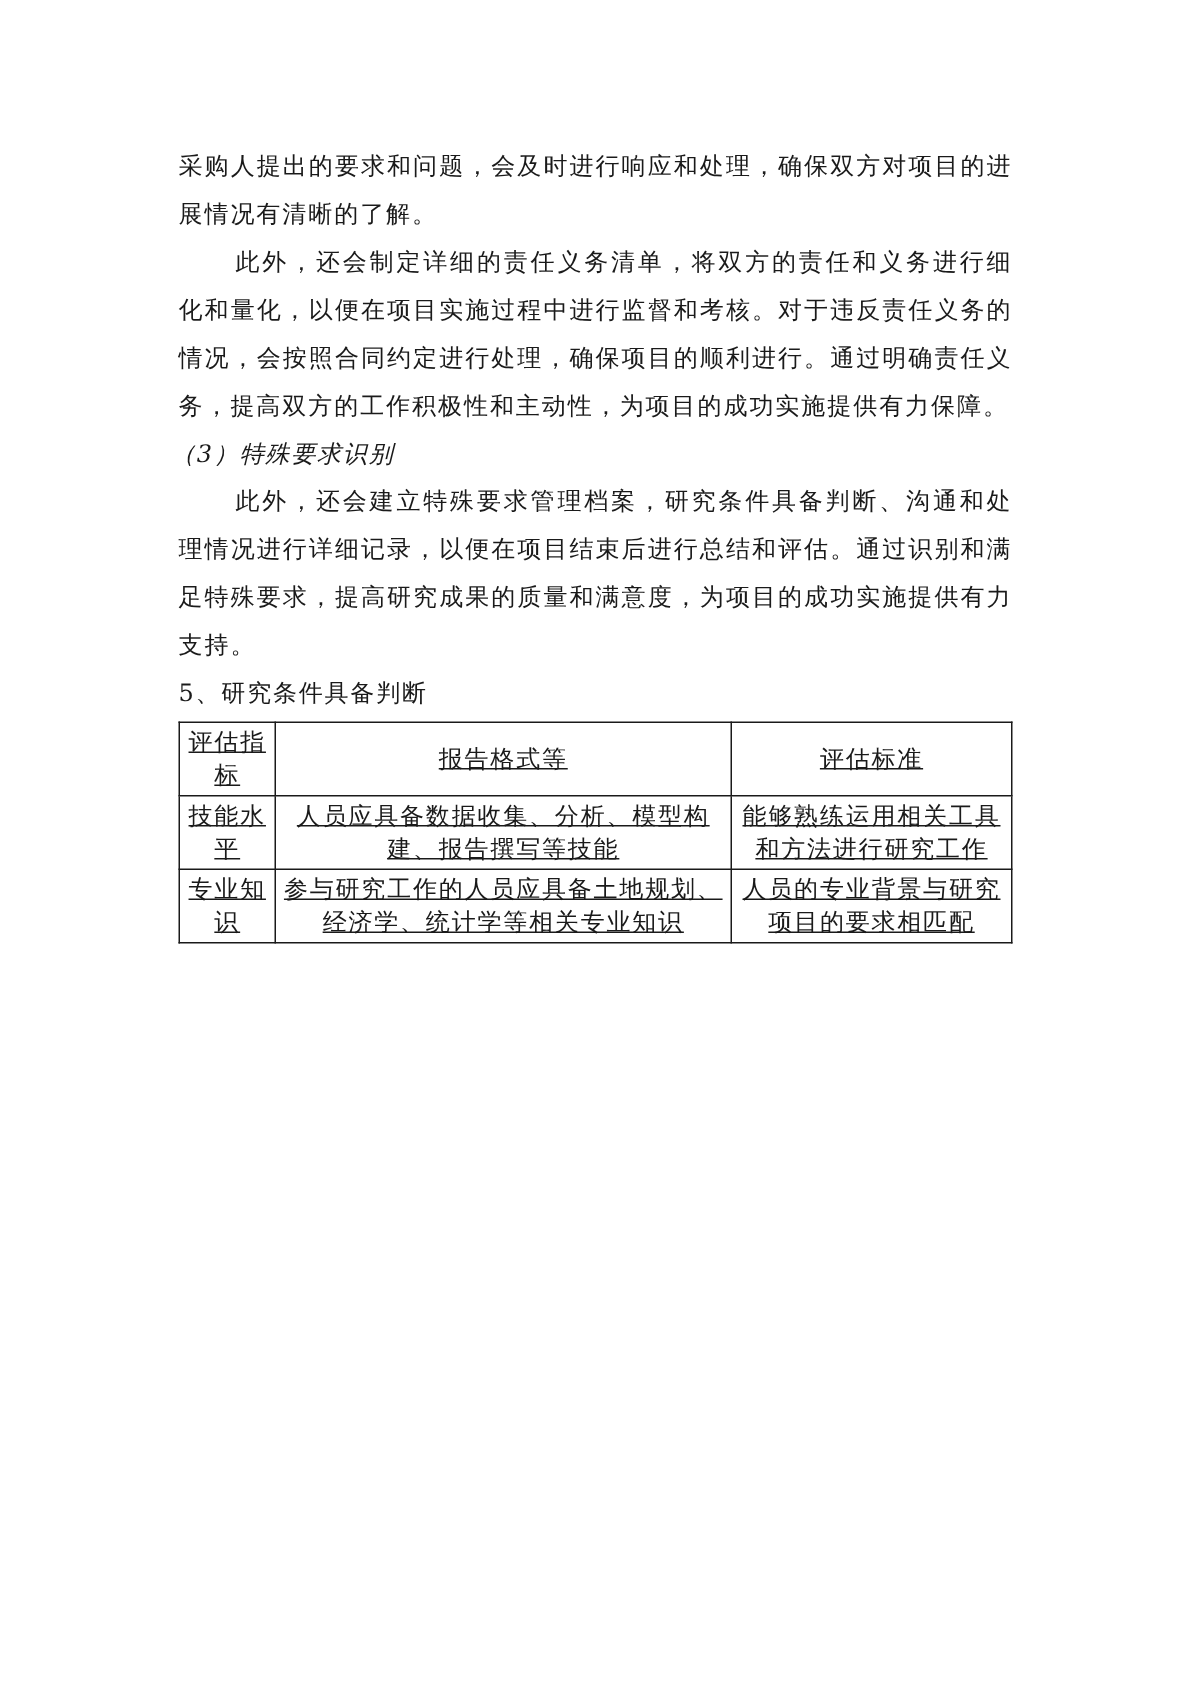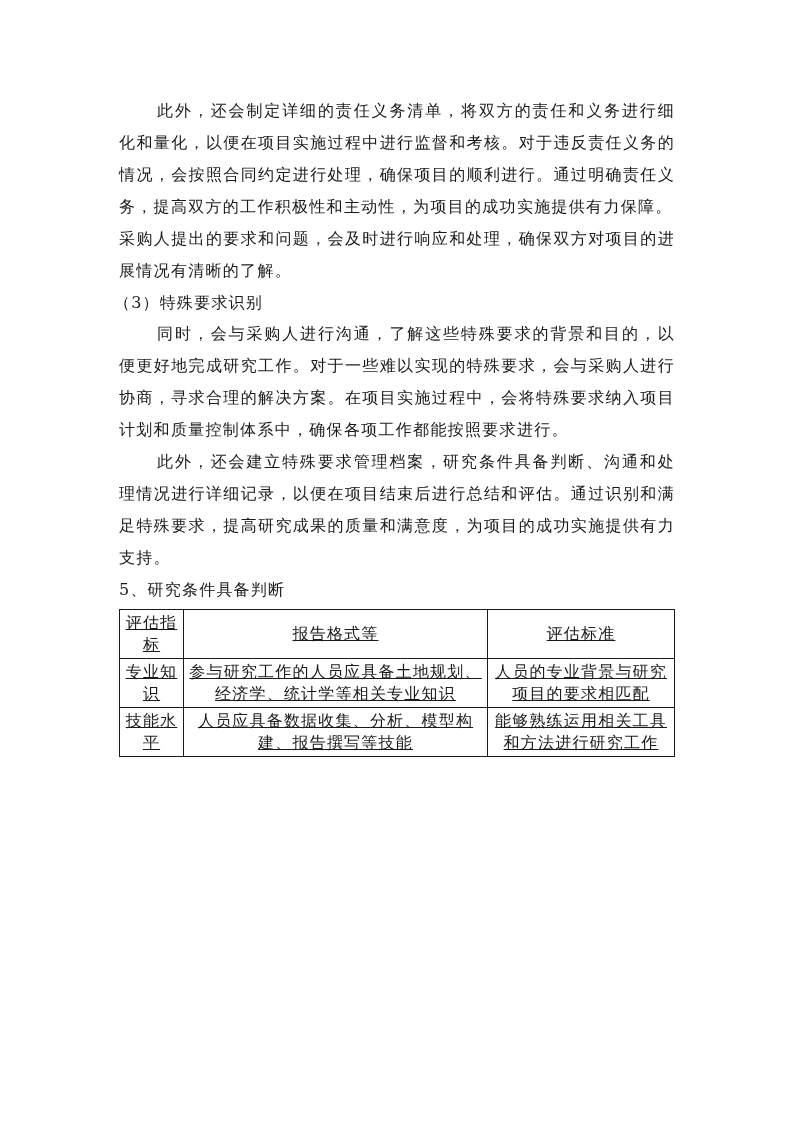--- a/index.html
+++ b/index.html
@@ -32,20 +32,21 @@
       text-indent: 38px;
     }
     .heading {
       margin: 0;
       font-size: 16px;
       line-height: 31px;
       letter-spacing: 1.2px;
     }
     .heading.paren {
       margin-left: -5px;
+      font-style: italic;
     }
     table.assess {
       border-collapse: collapse;
       width: 556px;
       margin-top: 4px;
       font-size: 16px;
       letter-spacing: 1.2px;
       text-decoration: underline;
     }
     table.assess th, table.assess td {
@@ -59,45 +60,44 @@
     table.assess tr { height: 49px; }
     .c1 { width: 57px; }
     .c2 { width: 297px; }
     .c3 { width: 180px; margin-top: 34px; }
   </style>
 </head>
 <body>
 
 <div class="page">
 
+  <p class="para">采购人提出的要求和问题，会及时进行响应和处理，确保双方对项目的进展情况有清晰的了解。</p>
   <p class="para indent">此外，还会制定详细的责任义务清单，将双方的责任和义务进行细化和量化，以便在项目实施过程中进行监督和考核。对于违反责任义务的情况，会按照合同约定进行处理，确保项目的顺利进行。通过明确责任义务，提高双方的工作积极性和主动性，为项目的成功实施提供有力保障。</p>
-  <p class="para">采购人提出的要求和问题，会及时进行响应和处理，确保双方对项目的进展情况有清晰的了解。</p>
 
   <p class="heading paren">（3）特殊要求识别</p>
 
-  <p class="para indent">同时，会与采购人进行沟通，了解这些特殊要求的背景和目的，以便更好地完成研究工作。对于一些难以实现的特殊要求，会与采购人进行协商，寻求合理的解决方案。在项目实施过程中，会将特殊要求纳入项目计划和质量控制体系中，确保各项工作都能按照要求进行。</p>
   <p class="para indent">此外，还会建立特殊要求管理档案，研究条件具备判断、沟通和处理情况进行详细记录，以便在项目结束后进行总结和评估。通过识别和满足特殊要求，提高研究成果的质量和满意度，为项目的成功实施提供有力支持。</p>
 
   <p class="heading">5、研究条件具备判断</p>
 
   <table class="assess">
     <thead>
       <tr>
         <th class="c1">评估指标</th>
         <th class="c2">报告格式等</th>
         <th class="c3">评估标准</th>
       </tr>
     </thead>
     <tbody>
       <tr>
+        <td class="c1">技能水平</td>
+        <td class="c2">人员应具备数据收集、分析、模型构建、报告撰写等技能</td>
+        <td class="c3">能够熟练运用相关工具和方法进行研究工作</td>
+      </tr>
+      <tr>
         <td class="c1">专业知识</td>
         <td class="c2">参与研究工作的人员应具备土地规划、经济学、统计学等相关专业知识</td>
         <td class="c3">人员的专业背景与研究项目的要求相匹配</td>
-      </tr>
-      <tr>
-        <td class="c1">技能水平</td>
-        <td class="c2">人员应具备数据收集、分析、模型构建、报告撰写等技能</td>
-        <td class="c3">能够熟练运用相关工具和方法进行研究工作</td>
       </tr>
     </tbody>
   </table>
 
 </div>
 
 </body></html>

